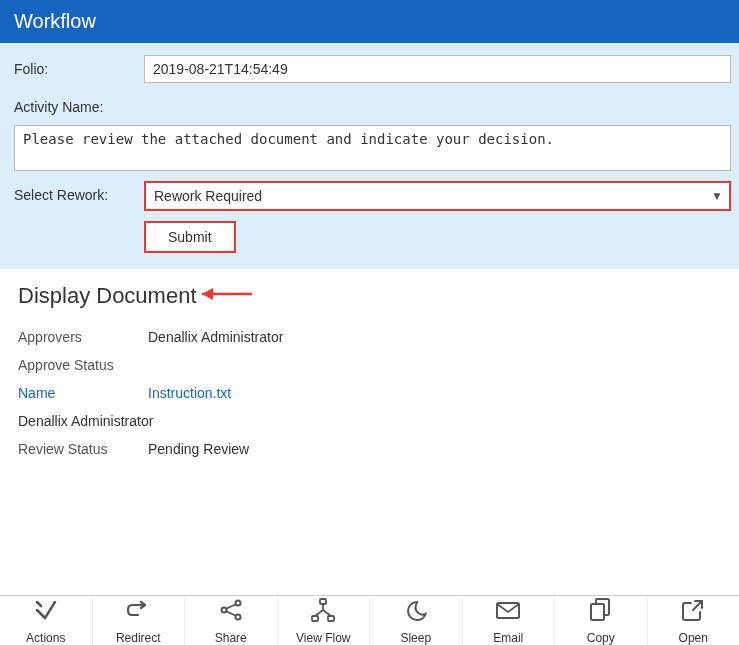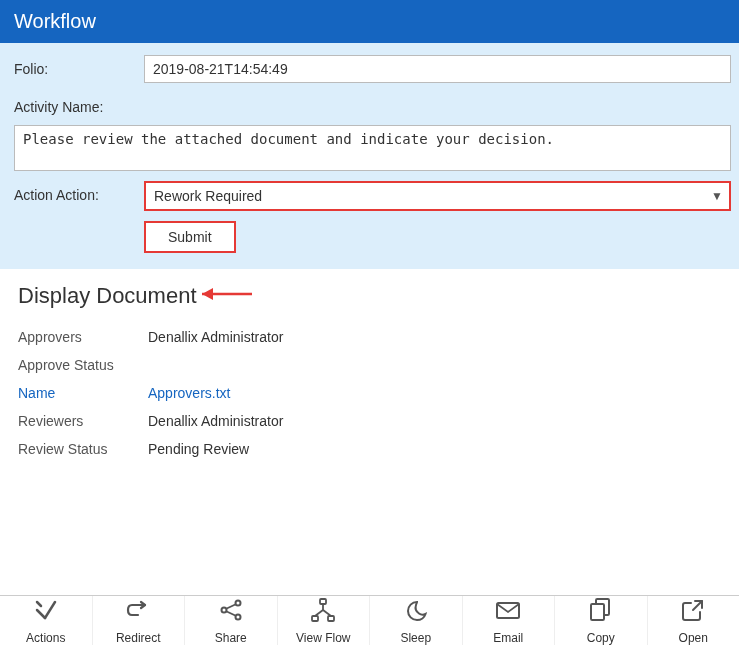--- a/index.html
+++ b/index.html
@@ -186,21 +186,21 @@
 
   <div class="form-row">
     <div class="form-label">Activity Name:</div>
   </div>
 
   <div class="form-row">
     <textarea class="form-control form-control-textarea" style="">Please review the attached document and indicate your decision.</textarea>
   </div>
 
   <div class="form-row">
-    <div class="form-label">Action Action:</div>
+    <div class="form-label">Select Rework:</div>
     <div class="select-action-wrapper">
       <select>
         <option>Rework Required</option>
         <option>Approve</option>
         <option>Reject</option>
       </select>
       <span class="select-arrow">▼</span>
     </div>
   </div>
 
@@ -225,24 +225,23 @@
   <div class="doc-row">
     <div class="doc-field-label">Approvers</div>
     <div class="doc-field-value">Denallix Administrator</div>
   </div>
   <div class="doc-row">
     <div class="doc-field-label">Approve Status</div>
     <div class="doc-field-value"></div>
   </div>
   <div class="doc-row">
     <div class="doc-field-label" style="color:#1565C0;">Name</div>
-    <a class="doc-field-link" href="#">Approvers.txt</a>
-  </div>
-  <div class="doc-row">
-    <div class="doc-field-label">Reviewers</div>
+    <a class="doc-field-link" href="#">Instruction.txt</a>
+  </div>
+  <div class="doc-row">
     <div class="doc-field-value">Denallix Administrator</div>
   </div>
   <div class="doc-row">
     <div class="doc-field-label">Review Status</div>
     <div class="doc-field-value">Pending Review</div>
   </div>
 </div>
 
 <div class="toolbar">
 

